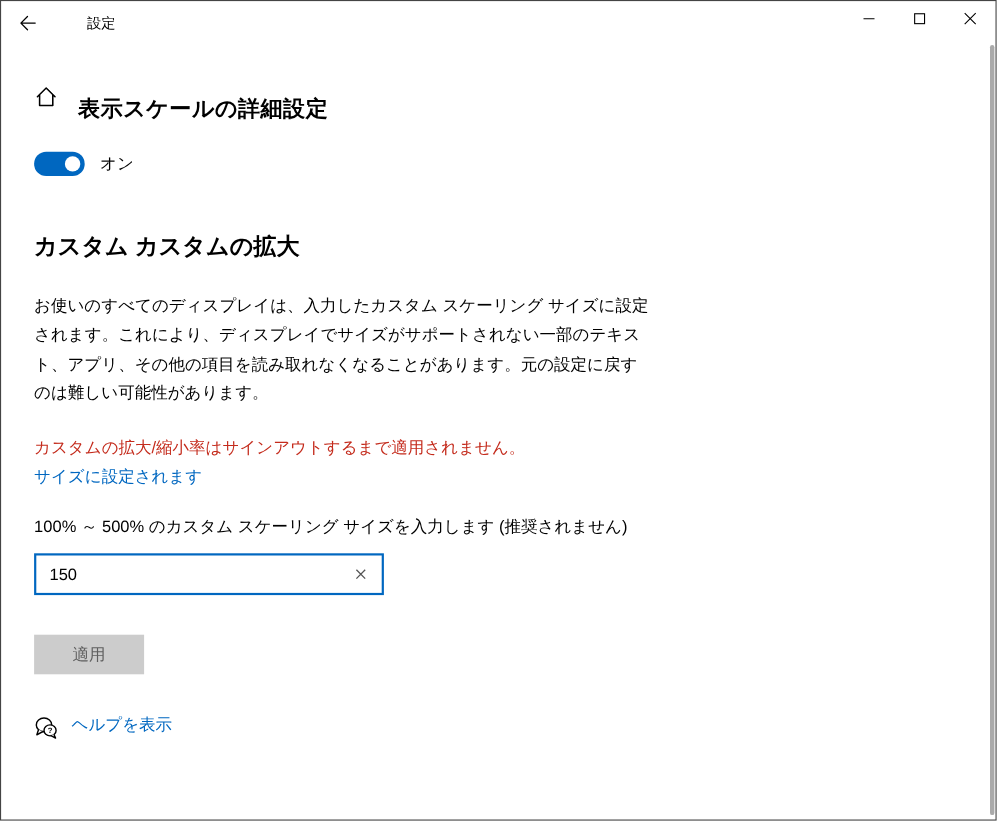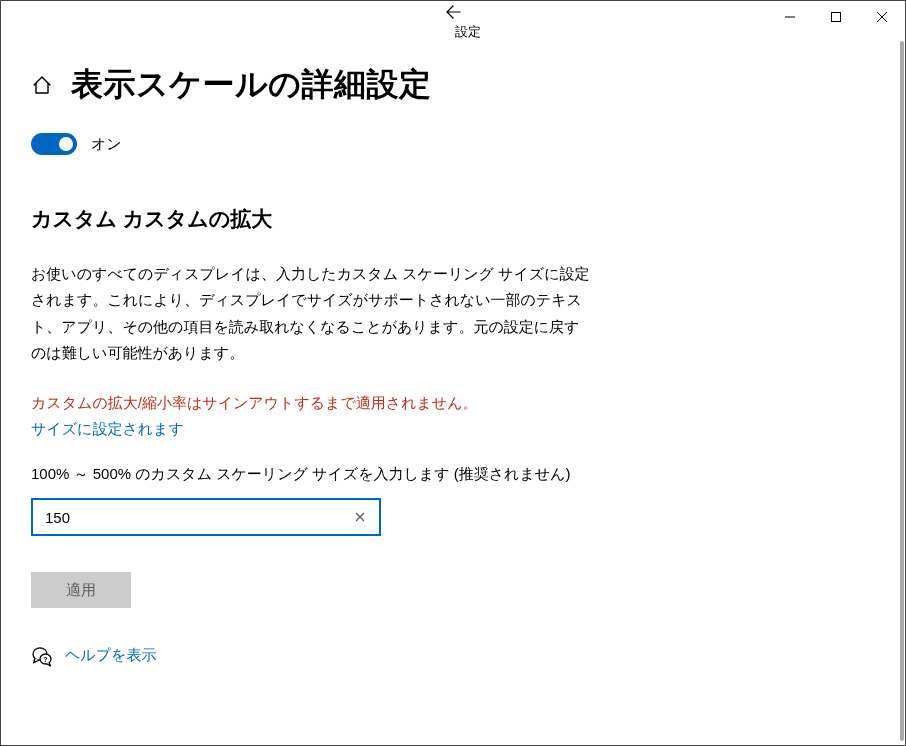--- a/index.html
+++ b/index.html
@@ -11,21 +11,20 @@
     height: 746px;
     overflow: hidden;
     position: relative;
     border: 1px solid #444;
   }
   .titlebar {
     height: 40px;
     display: flex;
     align-items: center;
     position: relative;
-    flex-direction: column;
   }
   .back-btn {
     width: 48px;
     height: 40px;
     display: flex;
     align-items: center;
     justify-content: center;
     cursor: pointer;
   }
   .title-text {
@@ -55,23 +54,24 @@
     align-items: center;
     gap: 18px;
     margin-bottom: 26px;
   }
   .home-icon {
     display: flex;
     align-items: center;
     cursor: pointer;
   }
   h1 {
-    font-size: 32px;
+    font-size: 20px;
     font-weight: 600;
     letter-spacing: 0.5px;
+    margin-top: 22px;
   }
   .body-text {
     font-size: 15px;
     margin-bottom: 14px;
     line-height: 1.5;
   }
   .toggle-row {
     display: flex;
     align-items: center;
     gap: 14px;
@@ -119,21 +119,21 @@
     cursor: pointer;
     line-height: 1.7;
     display: inline-block;
   }
   .link-block { margin-bottom: 24px; }
   .input-label {
     font-size: 15px;
     margin-bottom: 14px;
   }
   .input-wrap {
-    width: 350px;
+    width: 318px;
     height: 38px;
     border: 2px solid #0067c0;
     display: flex;
     align-items: center;
     padding: 0 8px 0 12px;
     margin-bottom: 36px;
     justify-content: flex-end;
   }
   .input-field {
     flex: 1;

